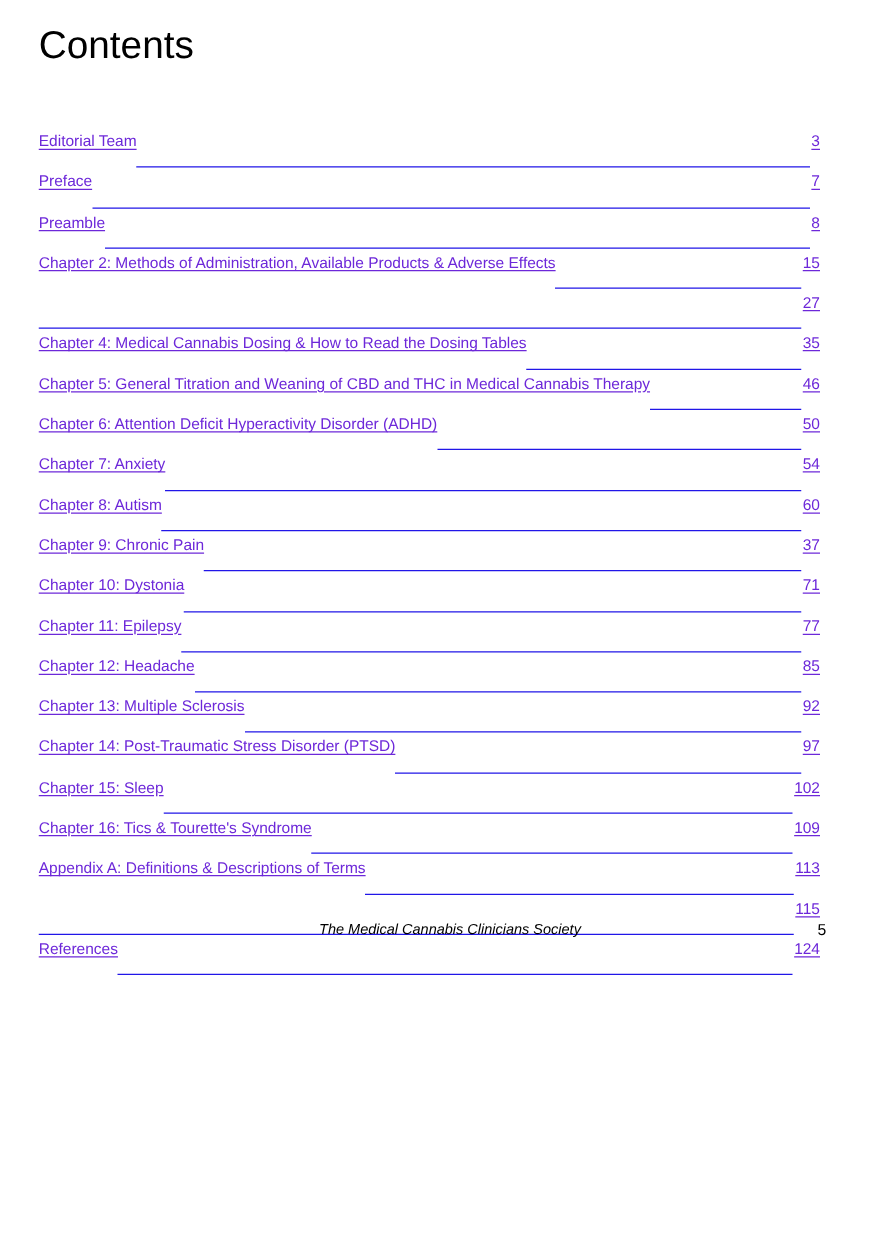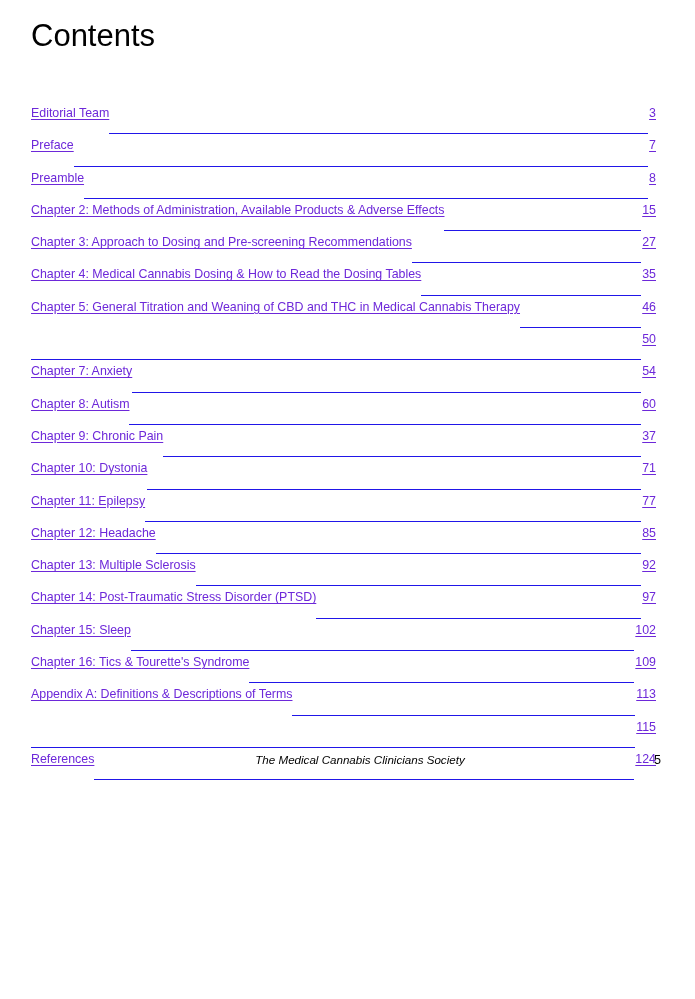--- a/index.html
+++ b/index.html
@@ -64,21 +64,21 @@
     flex: 0 0 auto;
     text-align: right;
     text-decoration: underline;
     text-underline-offset: 2px;
     padding-left: 1px;
   }
   .footer {
     position: absolute;
     left: 0;
     right: 0;
-    bottom: 0;
+    bottom: 16px;
     height: 20px;
     margin-left: 25px;
   }
   .footer-center {
     position: absolute;
     left: 0;
     right: 0;
     top: 0;
     text-align: center;
     font-size: 11.6px;
@@ -121,38 +121,38 @@
     </div>
 
 
     <div class="toc-row">
       <span class="toc-label">Chapter 2: Methods of Administration, Available Products &amp; Adverse Effects</span>
       <span class="toc-filler"></span>
       <span class="toc-page">15</span>
     </div>
 
     <div class="toc-row">
-      <span class="toc-label">Chapter 3: Approach to Dosing and Pre-screening Recommendations</span>
       <span class="toc-filler"></span>
       <span class="toc-page">27</span>
     </div>
 
     <div class="toc-row">
       <span class="toc-label">Chapter 4: Medical Cannabis Dosing &amp; How to Read the Dosing Tables</span>
       <span class="toc-filler"></span>
       <span class="toc-page">35</span>
     </div>
 
     <div class="toc-row">
       <span class="toc-label">Chapter 5: General Titration and Weaning of CBD and THC in Medical Cannabis Therapy</span>
       <span class="toc-filler"></span>
       <span class="toc-page">46</span>
     </div>
 
     <div class="toc-row">
+      <span class="toc-label">Chapter 6: Attention Deficit Hyperactivity Disorder (ADHD)</span>
       <span class="toc-filler"></span>
       <span class="toc-page">50</span>
     </div>
 
     <div class="toc-row">
       <span class="toc-label">Chapter 7: Anxiety</span>
       <span class="toc-filler"></span>
       <span class="toc-page">54</span>
     </div>
 

